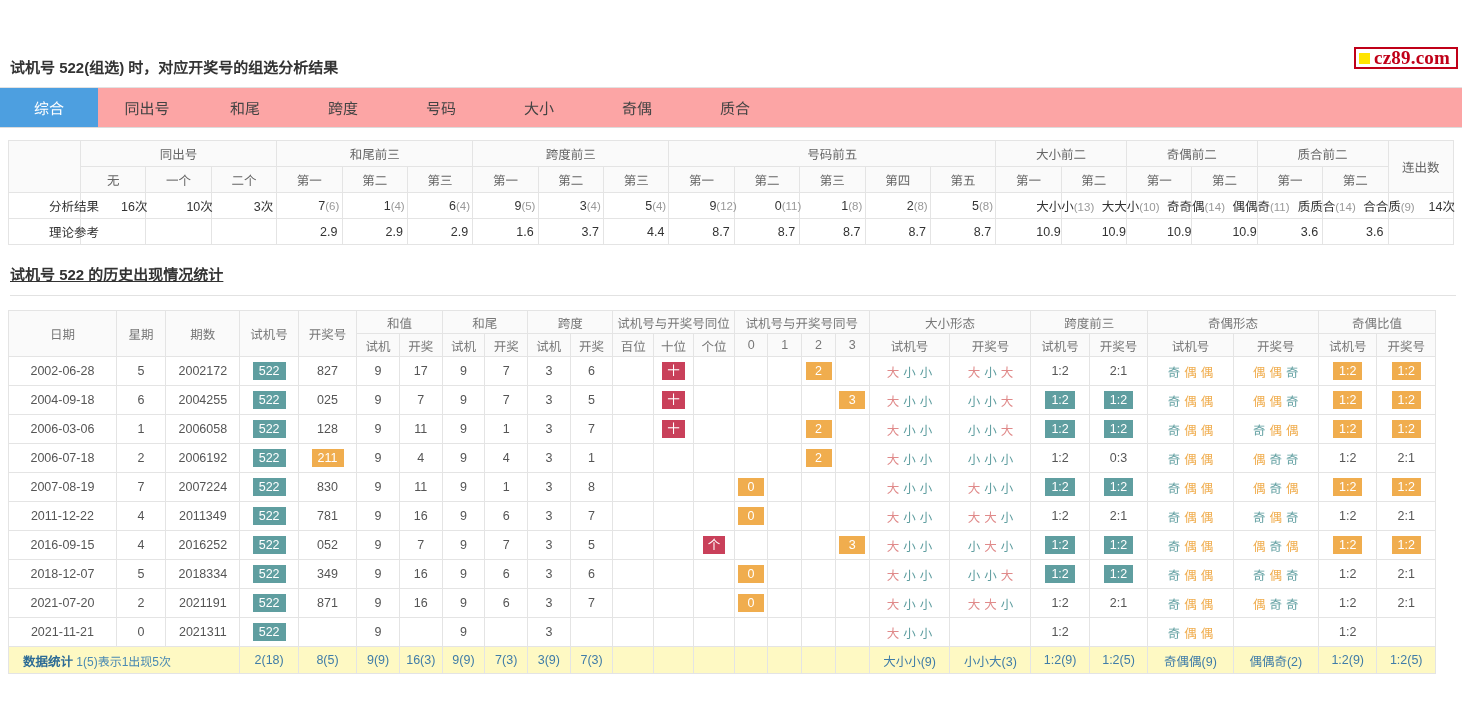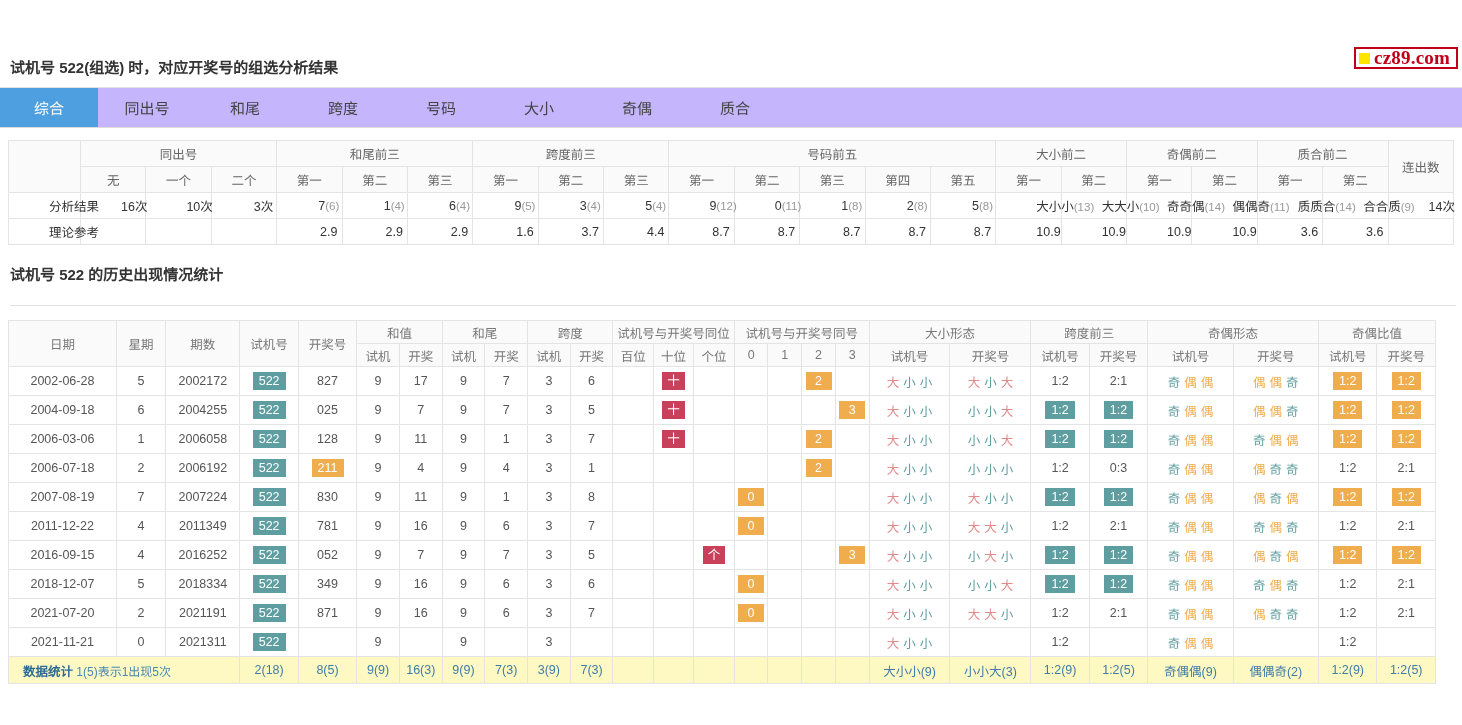--- a/index.html
+++ b/index.html
@@ -32,21 +32,21 @@
   
   .title-bar {
     padding: 12px 0 10px 10px;
     font-size: 15px; font-weight: 700; color: #333;
     border-bottom: 1px solid #e2e2e2;
     height: 44px;
     margin-top: 44px;
   }
 
   
-  .tabs { display: flex; height: 40px; border-bottom: 1px solid #dcdcdc; background: #c4b5fd; }
+  .tabs { display: flex; height: 40px; border-bottom: 1px solid #dcdcdc; background: #fca5a5; }
   .tab {
     min-width: 98px; padding: 0 18px;
     display: flex; align-items: center; justify-content: center;
     font-size: 15px; color: #444; cursor: pointer;
   }
   .tab.active { background: #4d9fe0; color: #fff; }
 
   
   table { border-collapse: collapse; }
   .tbl td, .tbl th {
@@ -66,23 +66,24 @@
   }
   .summary td { height: 26px; color: #333; font-size: 12.5px; padding-left: 40px; }
   .summary .grp { color: #666; }
   .summary .rowlbl { color: #333; }
   .sub { color: #999; font-size: 11.5px; }
 
   
   .section-title {
     margin: 18px 0 0 10px;
     font-size: 15px; font-weight: 700; color: #333;
-    padding-bottom: 21px;
+    padding-bottom: 11px;
     border-bottom: 1px solid #e2e2e2;
     width: 1446px;
+    text-decoration: underline;
   }
 
   
   .hist-wrap { padding: 14px 8px 0 8px; }
   .hist { width: 1428px; table-layout: fixed; }
   .hist th {
     background: #fafafa; color: #777; font-size: 12.5px; height: 23px;
   }
   .hist td { height: 29px; font-size: 12.5px; color: #555; }
   .hist tr.data td { color: #555; }

